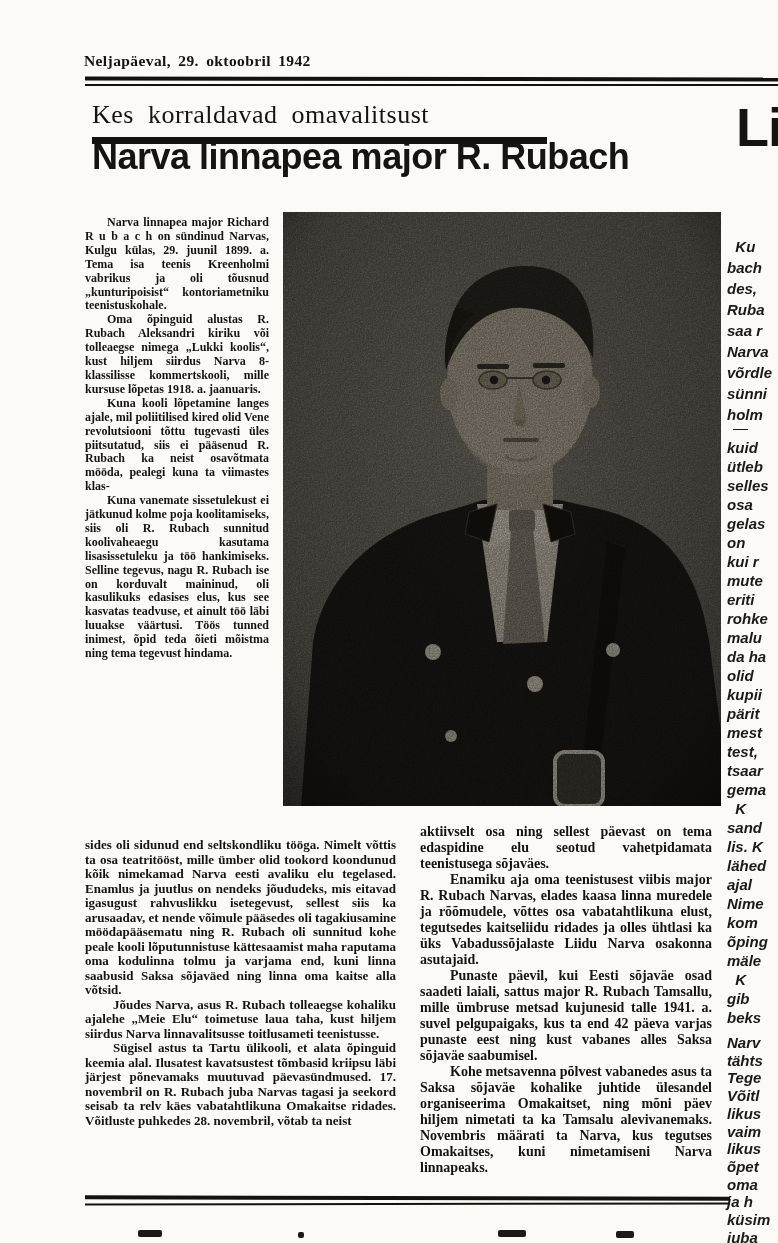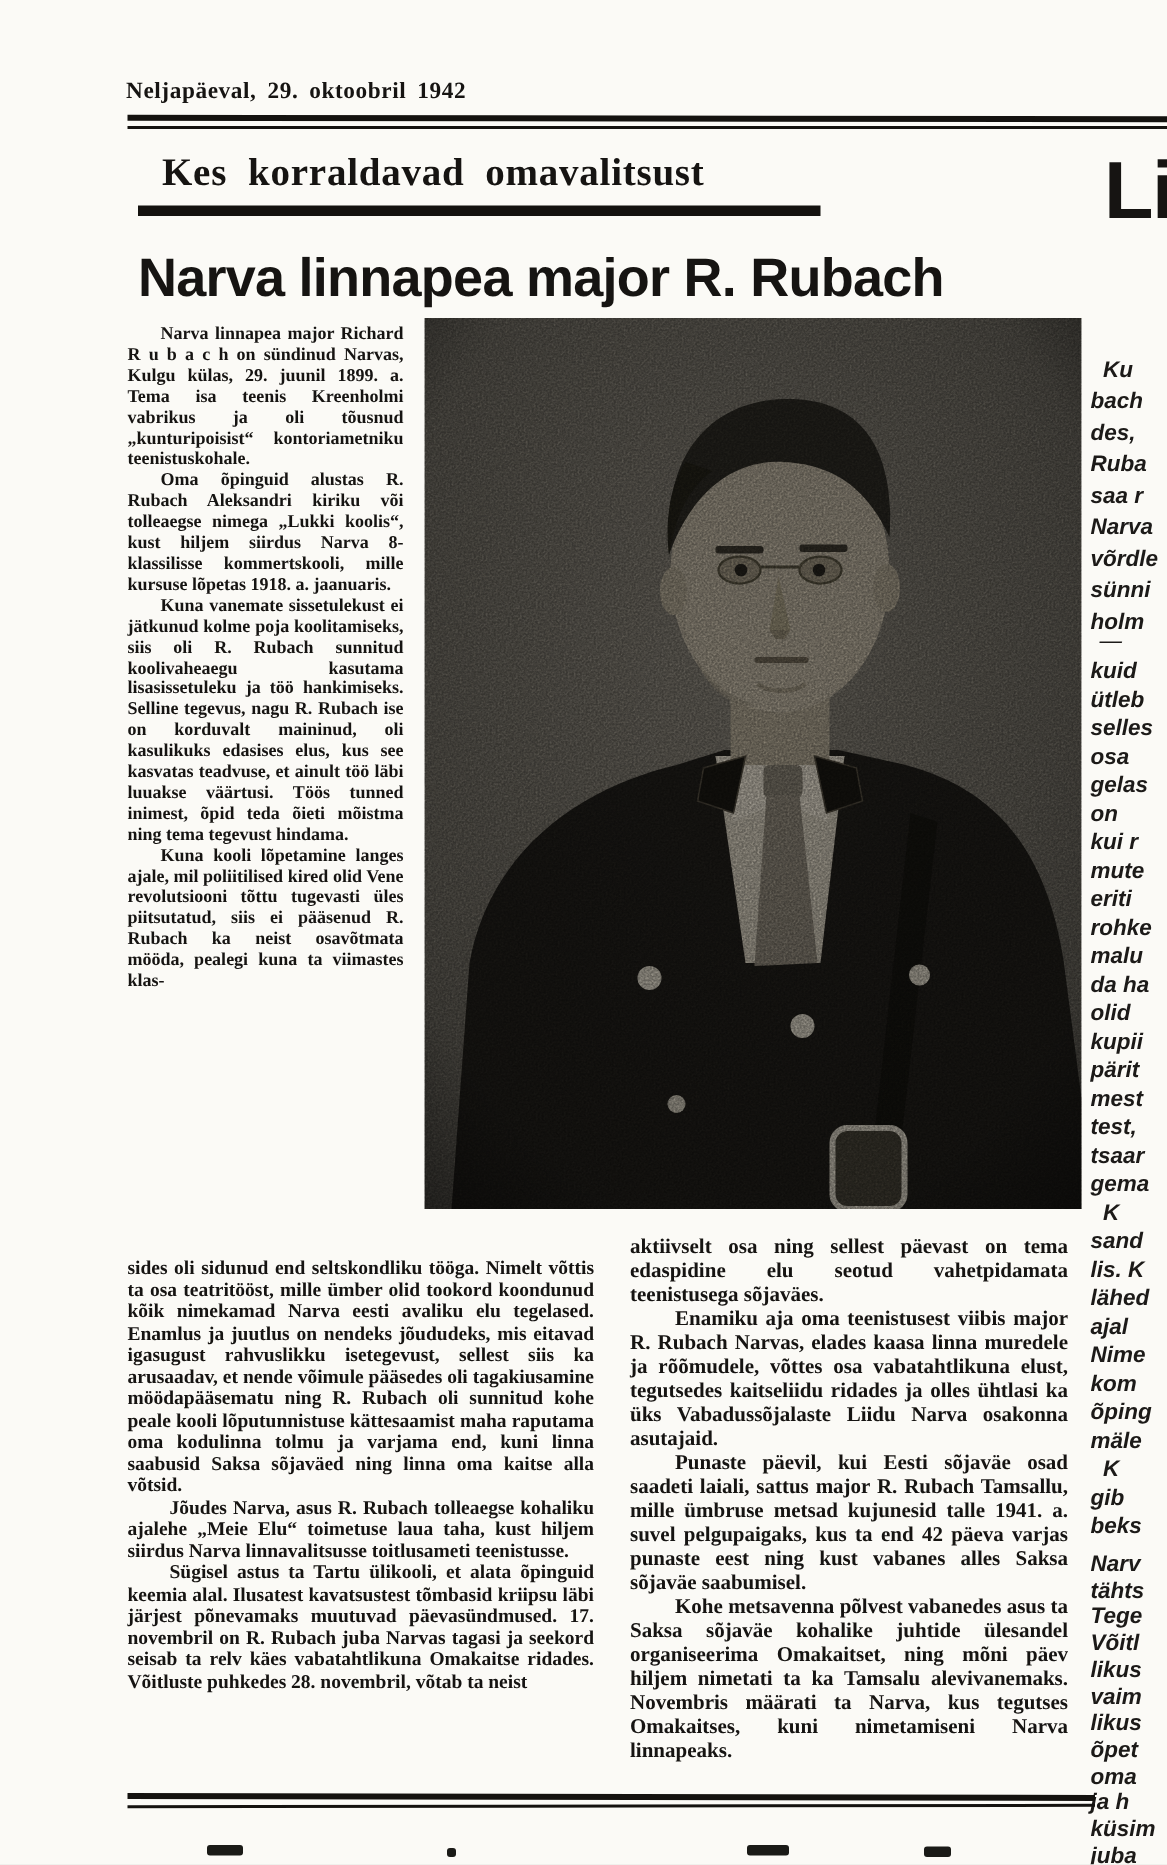--- a/index.html
+++ b/index.html
@@ -10,26 +10,26 @@
   }
   .abs{position:absolute;}
   .dateline{
     left:84px;top:52px;font-size:15.5px;font-weight:700;letter-spacing:.4px;
     word-spacing:3px;
   }
   .rule{background:#14120f;}
   .rule-top-thick{left:85px;top:77px;width:693px;height:4px;transform:rotate(.08deg);}
   .rule-top-thin{left:85px;top:84px;width:693px;height:2px;}
   .kicker{
-    left:108px;top:100px;font-size:26px;font-weight:700;letter-spacing:.5px;
+    left:92px;top:100px;font-size:26px;font-weight:400;letter-spacing:.5px;
     word-spacing:7px;
   }
   .kicker-rule{left:92px;top:137px;width:455px;height:7px;}
   .headline{
-    left:92px;top:164px;font-family:"Liberation Sans",sans-serif;
+    left:92px;top:136px;font-family:"Liberation Sans",sans-serif;
     font-size:36px;font-weight:700;letter-spacing:-.5px;white-space:nowrap;
   }
   .li-headline{
     left:736px;top:96px;font-family:"Liberation Sans",sans-serif;
     font-size:54px;font-weight:700;letter-spacing:-1px;white-space:nowrap;
   }
   .photo{left:283px;top:212px;width:438px;height:594px;}
   .col{text-align:justify;font-weight:700;}
   .col p{margin:0;text-indent:22px;}
   .col p.cont{text-indent:0;}
@@ -137,22 +137,22 @@
       <rect x="272" y="540" width="48" height="54" rx="10" fill="#454136" stroke="#d3cdbe" stroke-width="4"></rect>
 
       <rect x="0" y="0" width="438" height="594" filter="url(#grain)" opacity=".5"></rect>
       <rect x="0" y="0" width="438" height="594" fill="url(#vig)"></rect>
     </svg>
   </div>
 
   <div class="abs col col-narrow">
     <p>Narva linnapea major Richard R u b a c h on sündinud Narvas, Kulgu külas, 29. juunil 1899. a. Tema isa teenis Kreenholmi vabrikus ja oli tõusnud „kunturipoisist“ kontoriametniku teenistuskohale.</p>
     <p>Oma õpinguid alustas R. Rubach Aleksandri kiriku või tolleaegse nimega „Lukki koolis“, kust hiljem siirdus Narva 8-klassilisse kommertskooli, mille kursuse lõpetas 1918. a. jaanuaris.</p>
+    <p>Kuna kooli lõpetamine langes ajale, mil poliitilised kired olid Vene revolutsiooni tõttu tugevasti üles piitsutatud, siis ei pääsenud R. Rubach ka neist osavõtmata mööda, pealegi kuna ta viimastes klas-</p>
     <p>Kuna vanemate sissetulekust ei jätkunud kolme poja koolitamiseks, siis oli R. Rubach sunnitud koolivaheaegu kasutama lisasissetuleku ja töö hankimiseks. Selline tegevus, nagu R. Rubach ise on korduvalt maininud, oli kasulikuks edasises elus, kus see kasvatas teadvuse, et ainult töö läbi luuakse väärtusi. Töös tunned inimest, õpid teda õieti mõistma ning tema tegevust hindama.</p>
-    <p>Kuna kooli lõpetamine langes ajale, mil poliitilised kired olid Vene revolutsiooni tõttu tugevasti üles piitsutatud, siis ei pääsenud R. Rubach ka neist osavõtmata mööda, pealegi kuna ta viimastes klas-</p>
   </div>
 
   <div class="abs col col-wide">
     <p class="cont">sides oli sidunud end seltskondliku tööga. Nimelt võttis ta osa teatritööst, mille ümber olid tookord koondunud kõik nimekamad Narva eesti avaliku elu tegelased. Enamlus ja juutlus on nendeks jõududeks, mis eitavad igasugust rahvuslikku isetegevust, sellest siis ka arusaadav, et nende võimule pääsedes oli tagakiusamine möödapääsematu ning R. Rubach oli sunnitud kohe peale kooli lõputunnistuse kättesaamist maha raputama oma kodulinna tolmu ja varjama end, kuni linna saabusid Saksa sõjaväed ning linna oma kaitse alla võtsid.</p>
     <p>Jõudes Narva, asus R. Rubach tolleaegse kohaliku ajalehe „Meie Elu“ toimetuse laua taha, kust hiljem siirdus Narva linnavalitsusse toitlusameti teenistusse.</p>
     <p>Sügisel astus ta Tartu ülikooli, et alata õpinguid keemia alal. Ilusatest kavatsustest tõmbasid kriipsu läbi järjest põnevamaks muutuvad päevasündmused. 17. novembril on R. Rubach juba Narvas tagasi ja seekord seisab ta relv käes vabatahtlikuna Omakaitse ridades. Võitluste puhkedes 28. novembril, võtab ta neist</p>
   </div>
 
   <div class="abs col col-mid">
     <p class="cont">aktiivselt osa ning sellest päevast on tema edaspidine elu seotud vahetpidamata teenistusega sõjaväes.</p>

